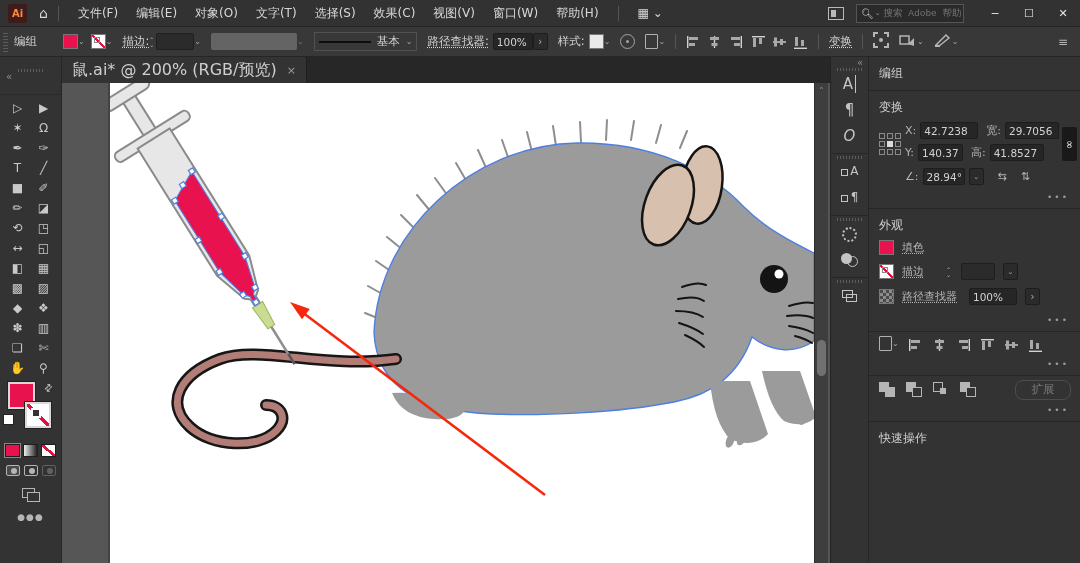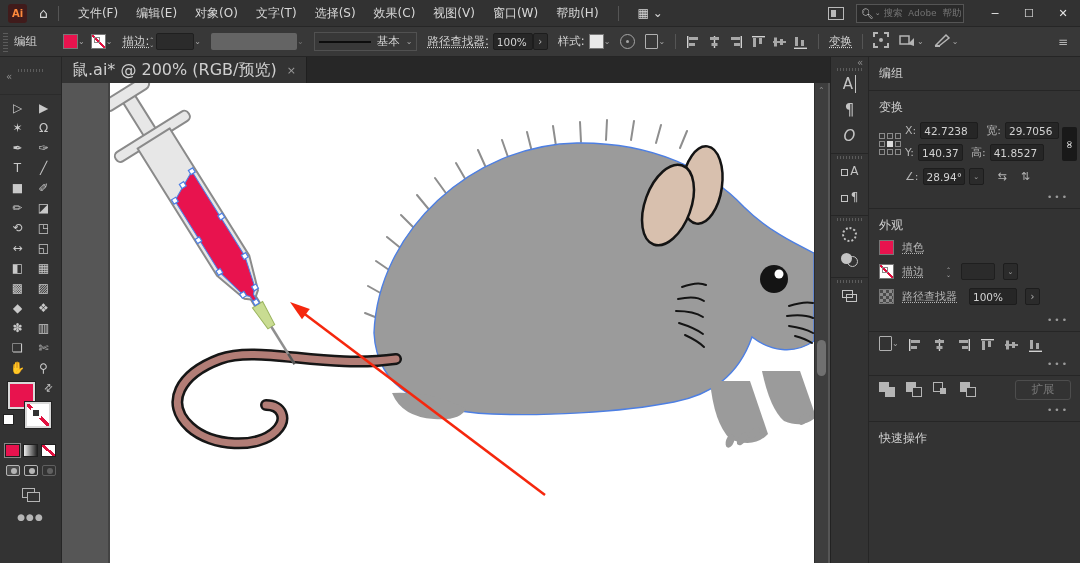--- a/index.html
+++ b/index.html
@@ -161,21 +161,21 @@
     display:inline-flex; align-items:center; justify-content:center; color:#b5b5b5; font-size:10px; }
   #align-row { display:flex; align-items:center; gap:9px; padding:4px 0 6px; }
   .pf { position:relative; width:17px; height:15px; }
   .pf i { position:absolute; width:10px; height:10px; background:#b5b5b5; }
   .pf i.f { left:6px; top:5px; }
   .pf.minus i.f { background:#333; border:1.5px solid #b5b5b5; }
   .pf.intersect i { background:#333; border:1.5px solid #b5b5b5; }
   .pf.intersect i.f { background:#b5b5b5; width:6px; height:6px; left:7px; top:6px; border:none; }
   .pf.exclude i.f { background:#333; border:1.5px solid #b5b5b5; }
   #pf-row { display:flex; align-items:center; gap:10px; padding:6px 0; }
-  .btn { border:1px solid #6e6e6e; border-radius:3px; background:transparent; color:#d2d2d2;
+  .btn { border:1px solid #6e6e6e; border-radius:8px; background:transparent; color:#d2d2d2;
     font-size:11.5px; height:20px; font-family:inherit; }
   .btn.disabled { color:#787878; border-color:#4d4d4d; }
 </style>
 </head>
 <body>
 
 <div id="app">
 
   <div id="menubar">
     <div id="ai-logo">Ai</div>

